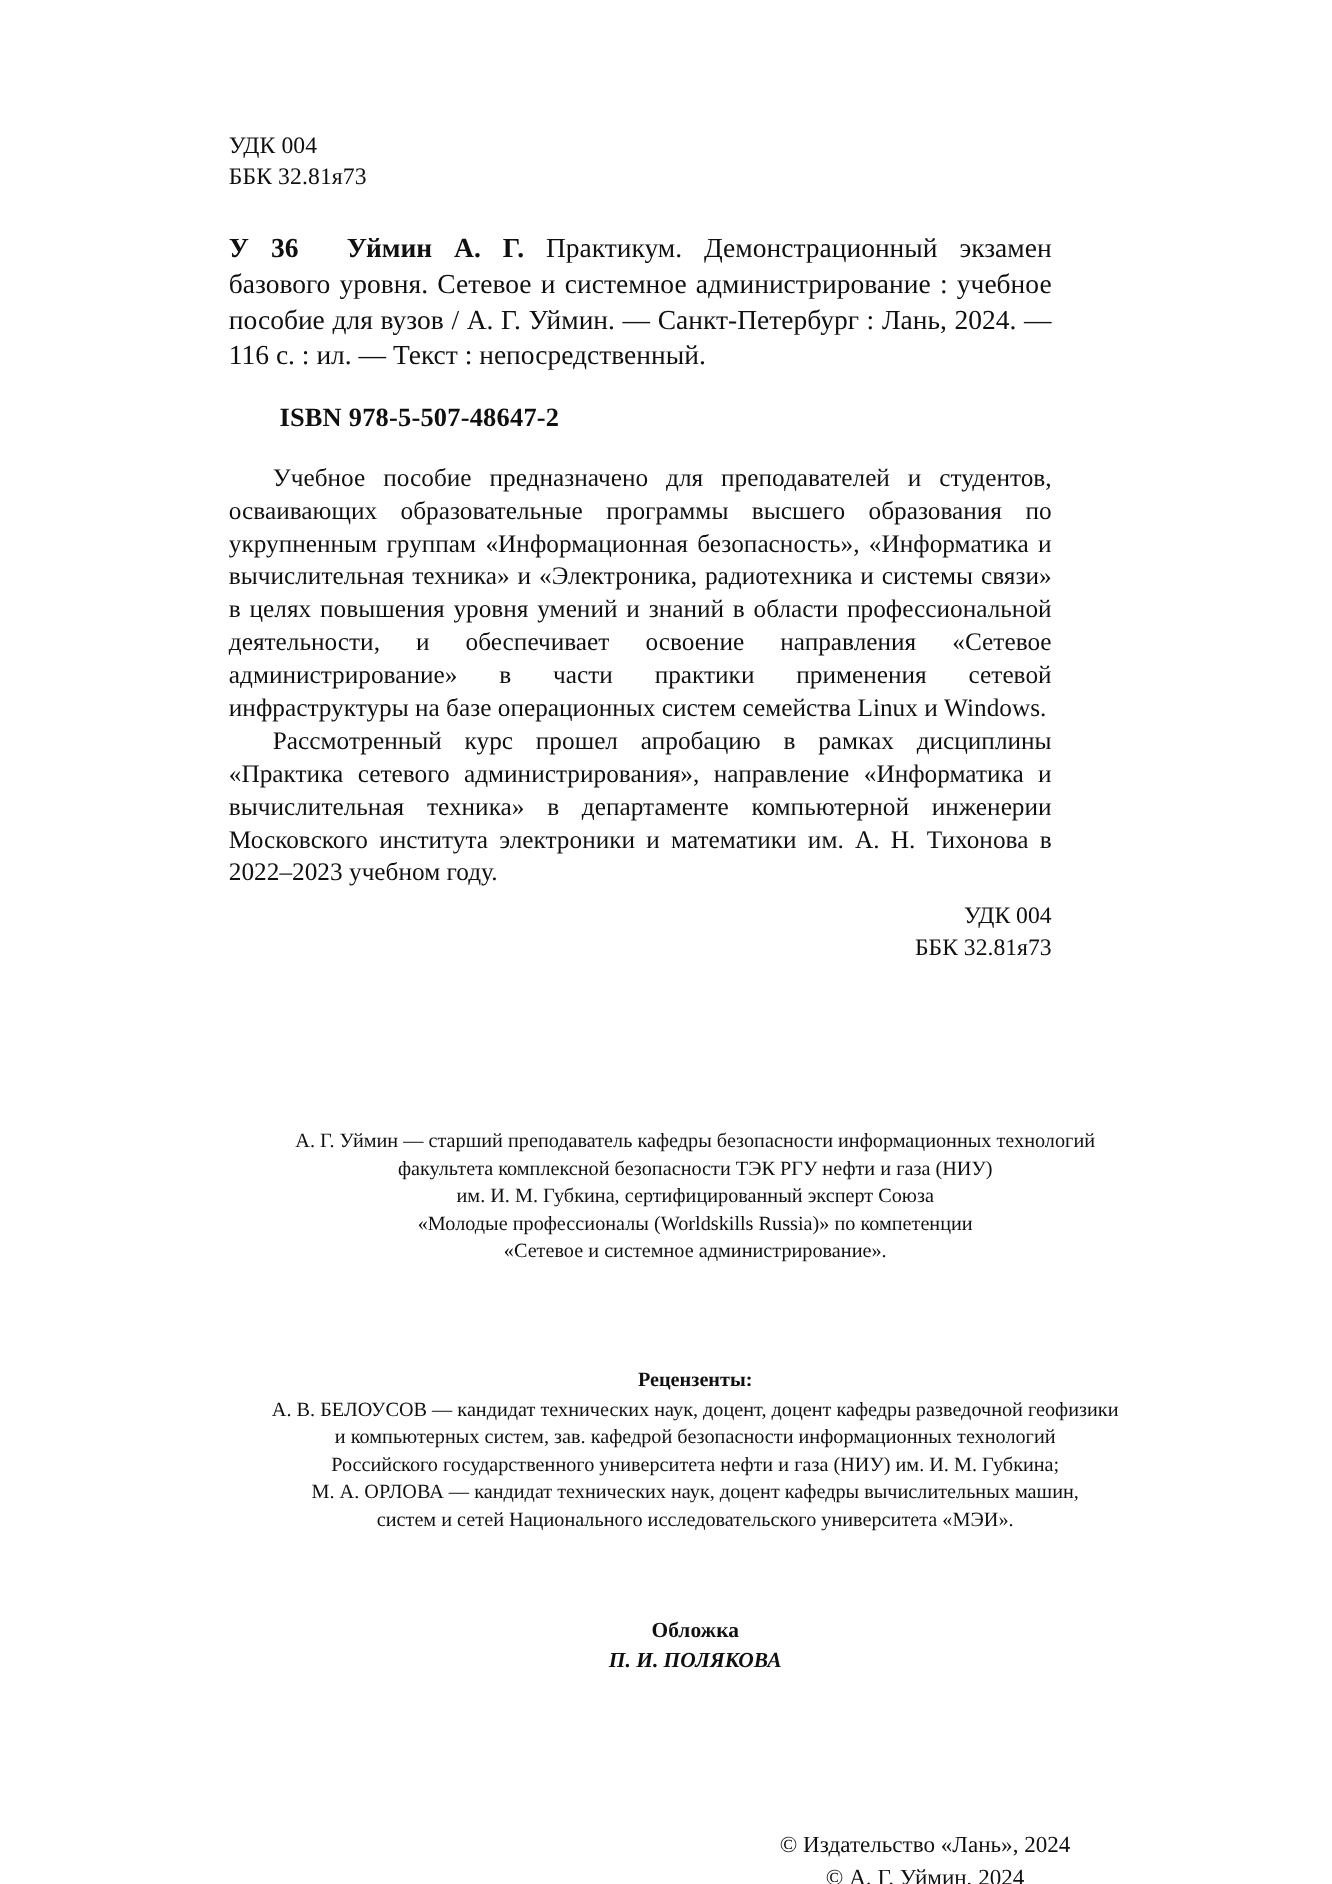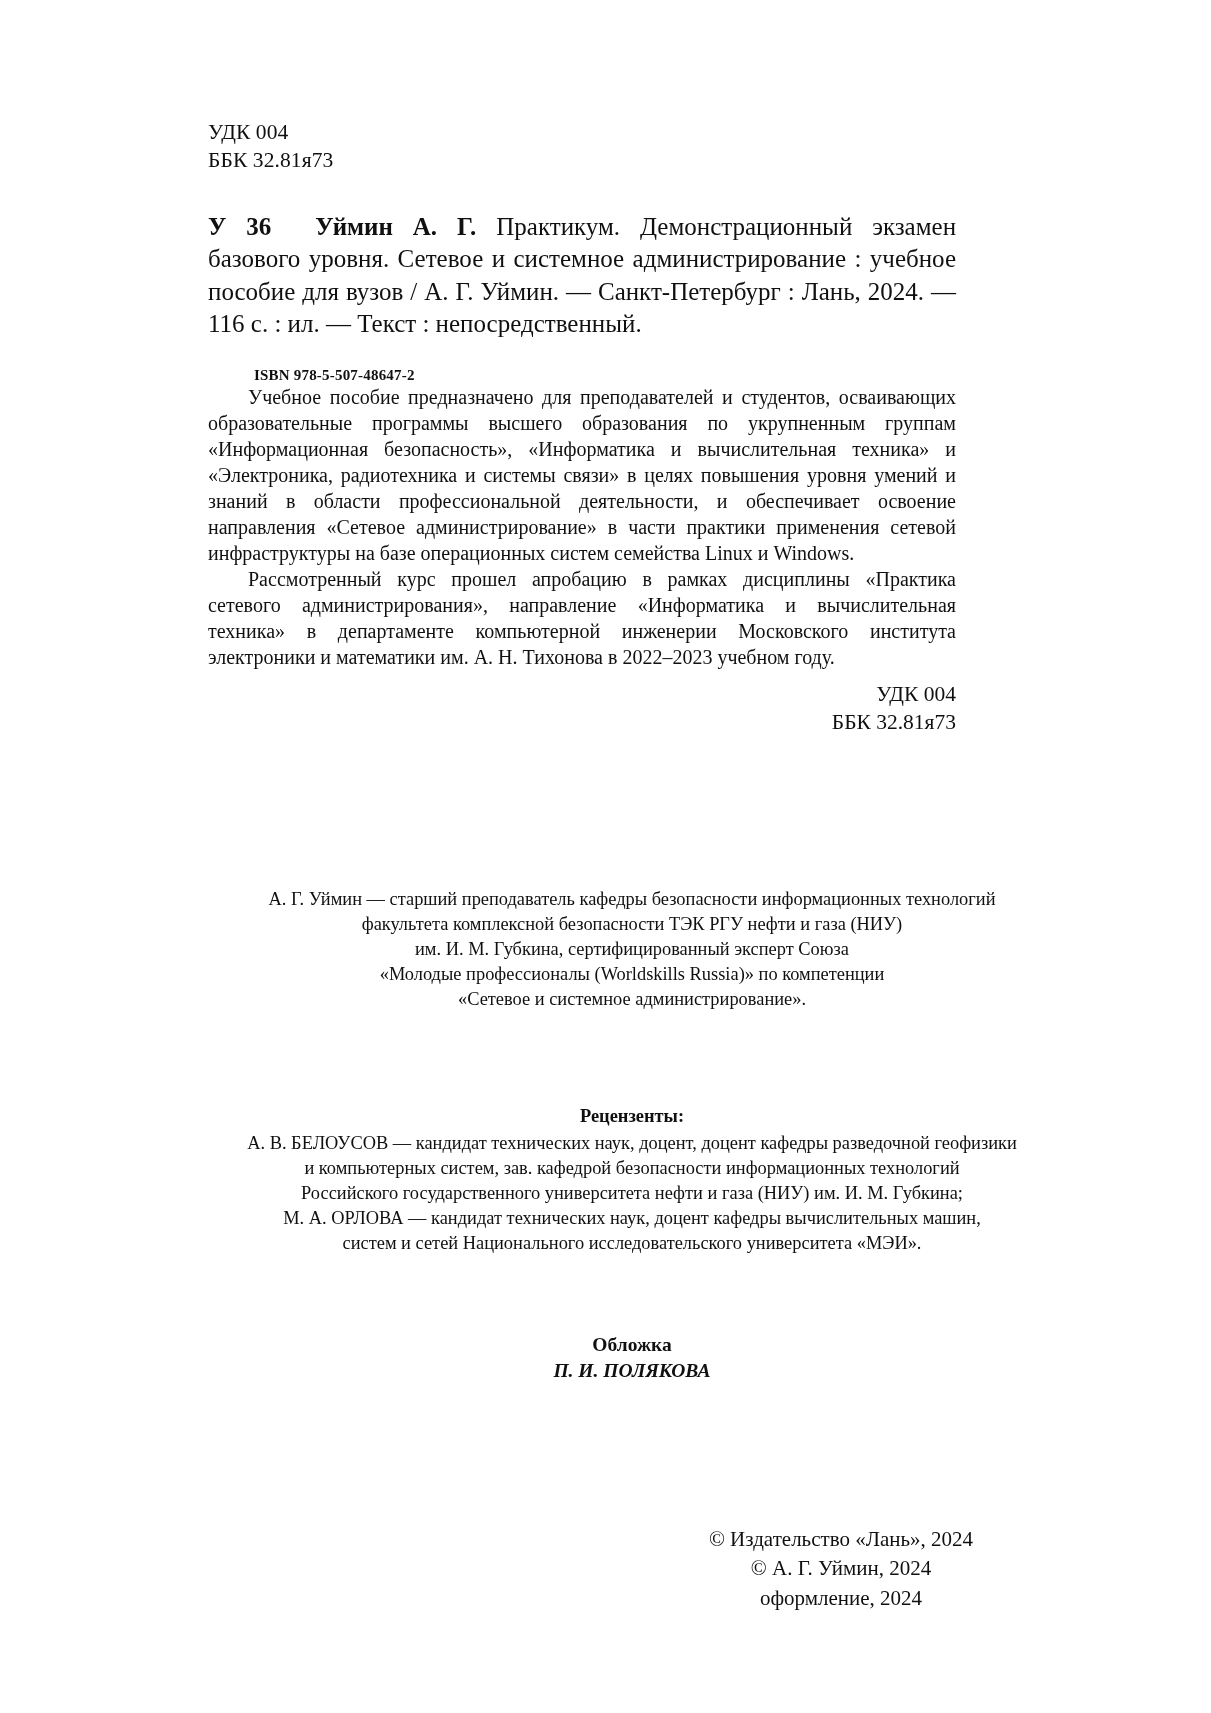--- a/index.html
+++ b/index.html
@@ -38,28 +38,29 @@
     text-justify: inter-word;
     width: 748px;
   }
   .cip b { font-weight: bold; }
   .cip .code { font-weight: bold; }
   .cip .spacer { display: inline-block; width: 44px; }
 
   .isbn {
     margin-top: 26px;
     margin-left: 46px;
-    font-size: 15px;
+    font-size: 24px;
     font-weight: bold;
     letter-spacing: 0.2px;
   }
 
   .annotation {
+    margin-top: 26px;
     width: 748px;
-    font-size: 20px;
+    font-size: 23px;
     line-height: 1.30;
     text-align: justify;
     text-justify: inter-word;
   }
   .annotation p {
     margin: 0;
     text-indent: 40px;
   }
 
   .udk-repeat {

